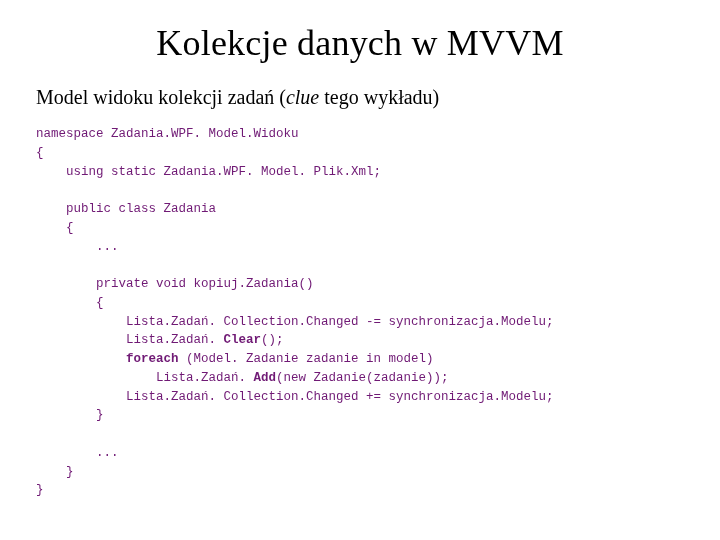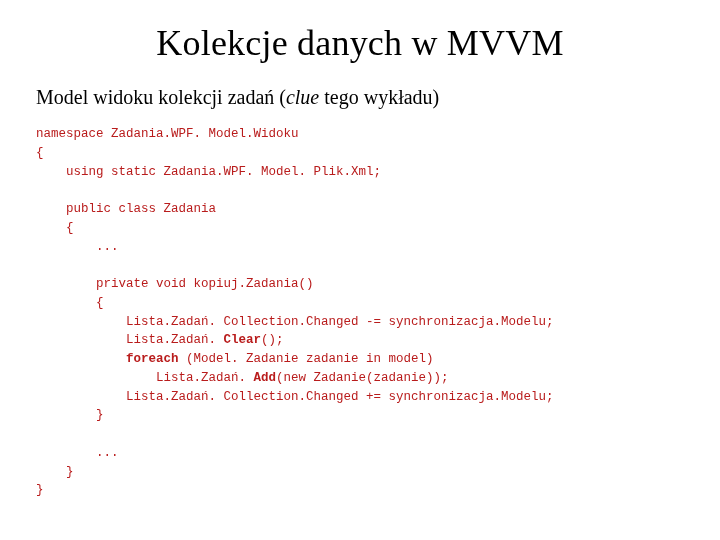--- a/index.html
+++ b/index.html
@@ -31,21 +31,21 @@
     margin: 0 0 16px 0;
   }
   .subtitle .italic {
     font-style: italic;
   }
   .code {
     font-family: "Courier New", Courier, monospace;
     font-size: 12.5px;
     line-height: 1.5;
     white-space: pre;
-    color: #b91c1c;
+    color: #701a75;
   }
   .code .bold {
     font-weight: bold;
   }
 </style>
 </head>
 <body>
 
 <div class="slide">
   <div class="title">Kolekcje danych w MVVM</div>

